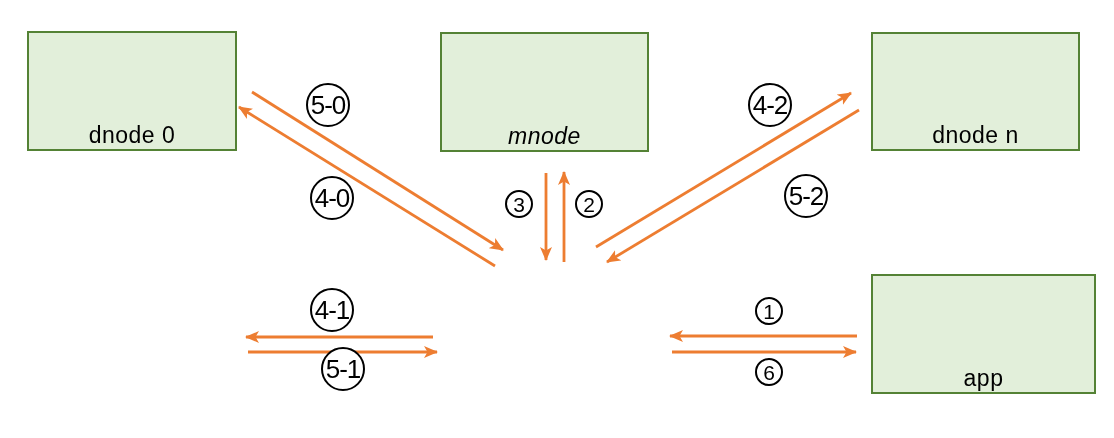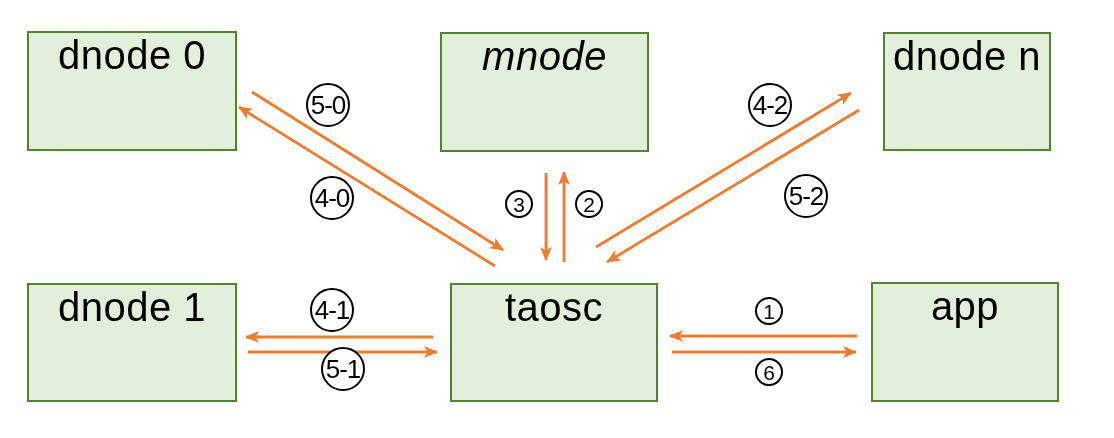--- a/index.html
+++ b/index.html
@@ -22,32 +22,32 @@
     width: 1114px;
     height: 438px;
     pointer-events: none;
   }
   .node {
     position: absolute;
     background: #e2efda;
     border: 2.5px solid #548235;
     box-sizing: border-box;
     display: flex;
-    align-items: flex-start;
+    align-items: flex-end;
     justify-content: center;
     color: #000000;
-    font-size: 40px;
+    font-size: 23px;
     letter-spacing: 0.5px;
   }
   .node-dnode0 { left: 27px;  top: 31px;  width: 210px; height: 120px; }
   .node-mnode  { left: 440px; top: 32px;  width: 209px; height: 120px; font-style: italic; }
-  .node-dnoden { left: 871px; top: 32px;  width: 168px; height: 119px; margin-left: 12px; }
+  .node-dnoden { left: 871px; top: 32px;  width: 209px; height: 119px; }
   .node-dnode1 { left: 27px;  top: 283px; width: 210px; height: 119px; }
   .node-taosc  { left: 450px; top: 283px; width: 208px; height: 119px; }
-  .node-app    { left: 871px; top: 282px; width: 188px; height: 120px; }
+  .node-app    { left: 871px; top: 274px; width: 225px; height: 120px; }
 
   .step {
     position: absolute;
     box-sizing: border-box;
     background: #ffffff;
     border: 2.5px solid #000000;
     border-radius: 50%;
     display: flex;
     align-items: center;
     justify-content: center;
@@ -105,26 +105,20 @@
 
   <div class="node node-dnode0">
     <span>dnode 0</span>
   </div>
   <div class="node node-mnode">
     <span>mnode</span>
   </div>
   <div class="node node-dnoden">
     <span>dnode n</span>
   </div>
-  <div class="node node-dnode1">
-    <span>dnode 1</span>
-  </div>
-  <div class="node node-taosc">
-    <span>taosc</span>
-  </div>
   <div class="node node-app">
     <span>app</span>
   </div>
 
   <div class="step step-big step-5-0">
     <span>5-0</span>
   </div>
   <div class="step step-big step-4-0">
     <span>4-0</span>
   </div>

